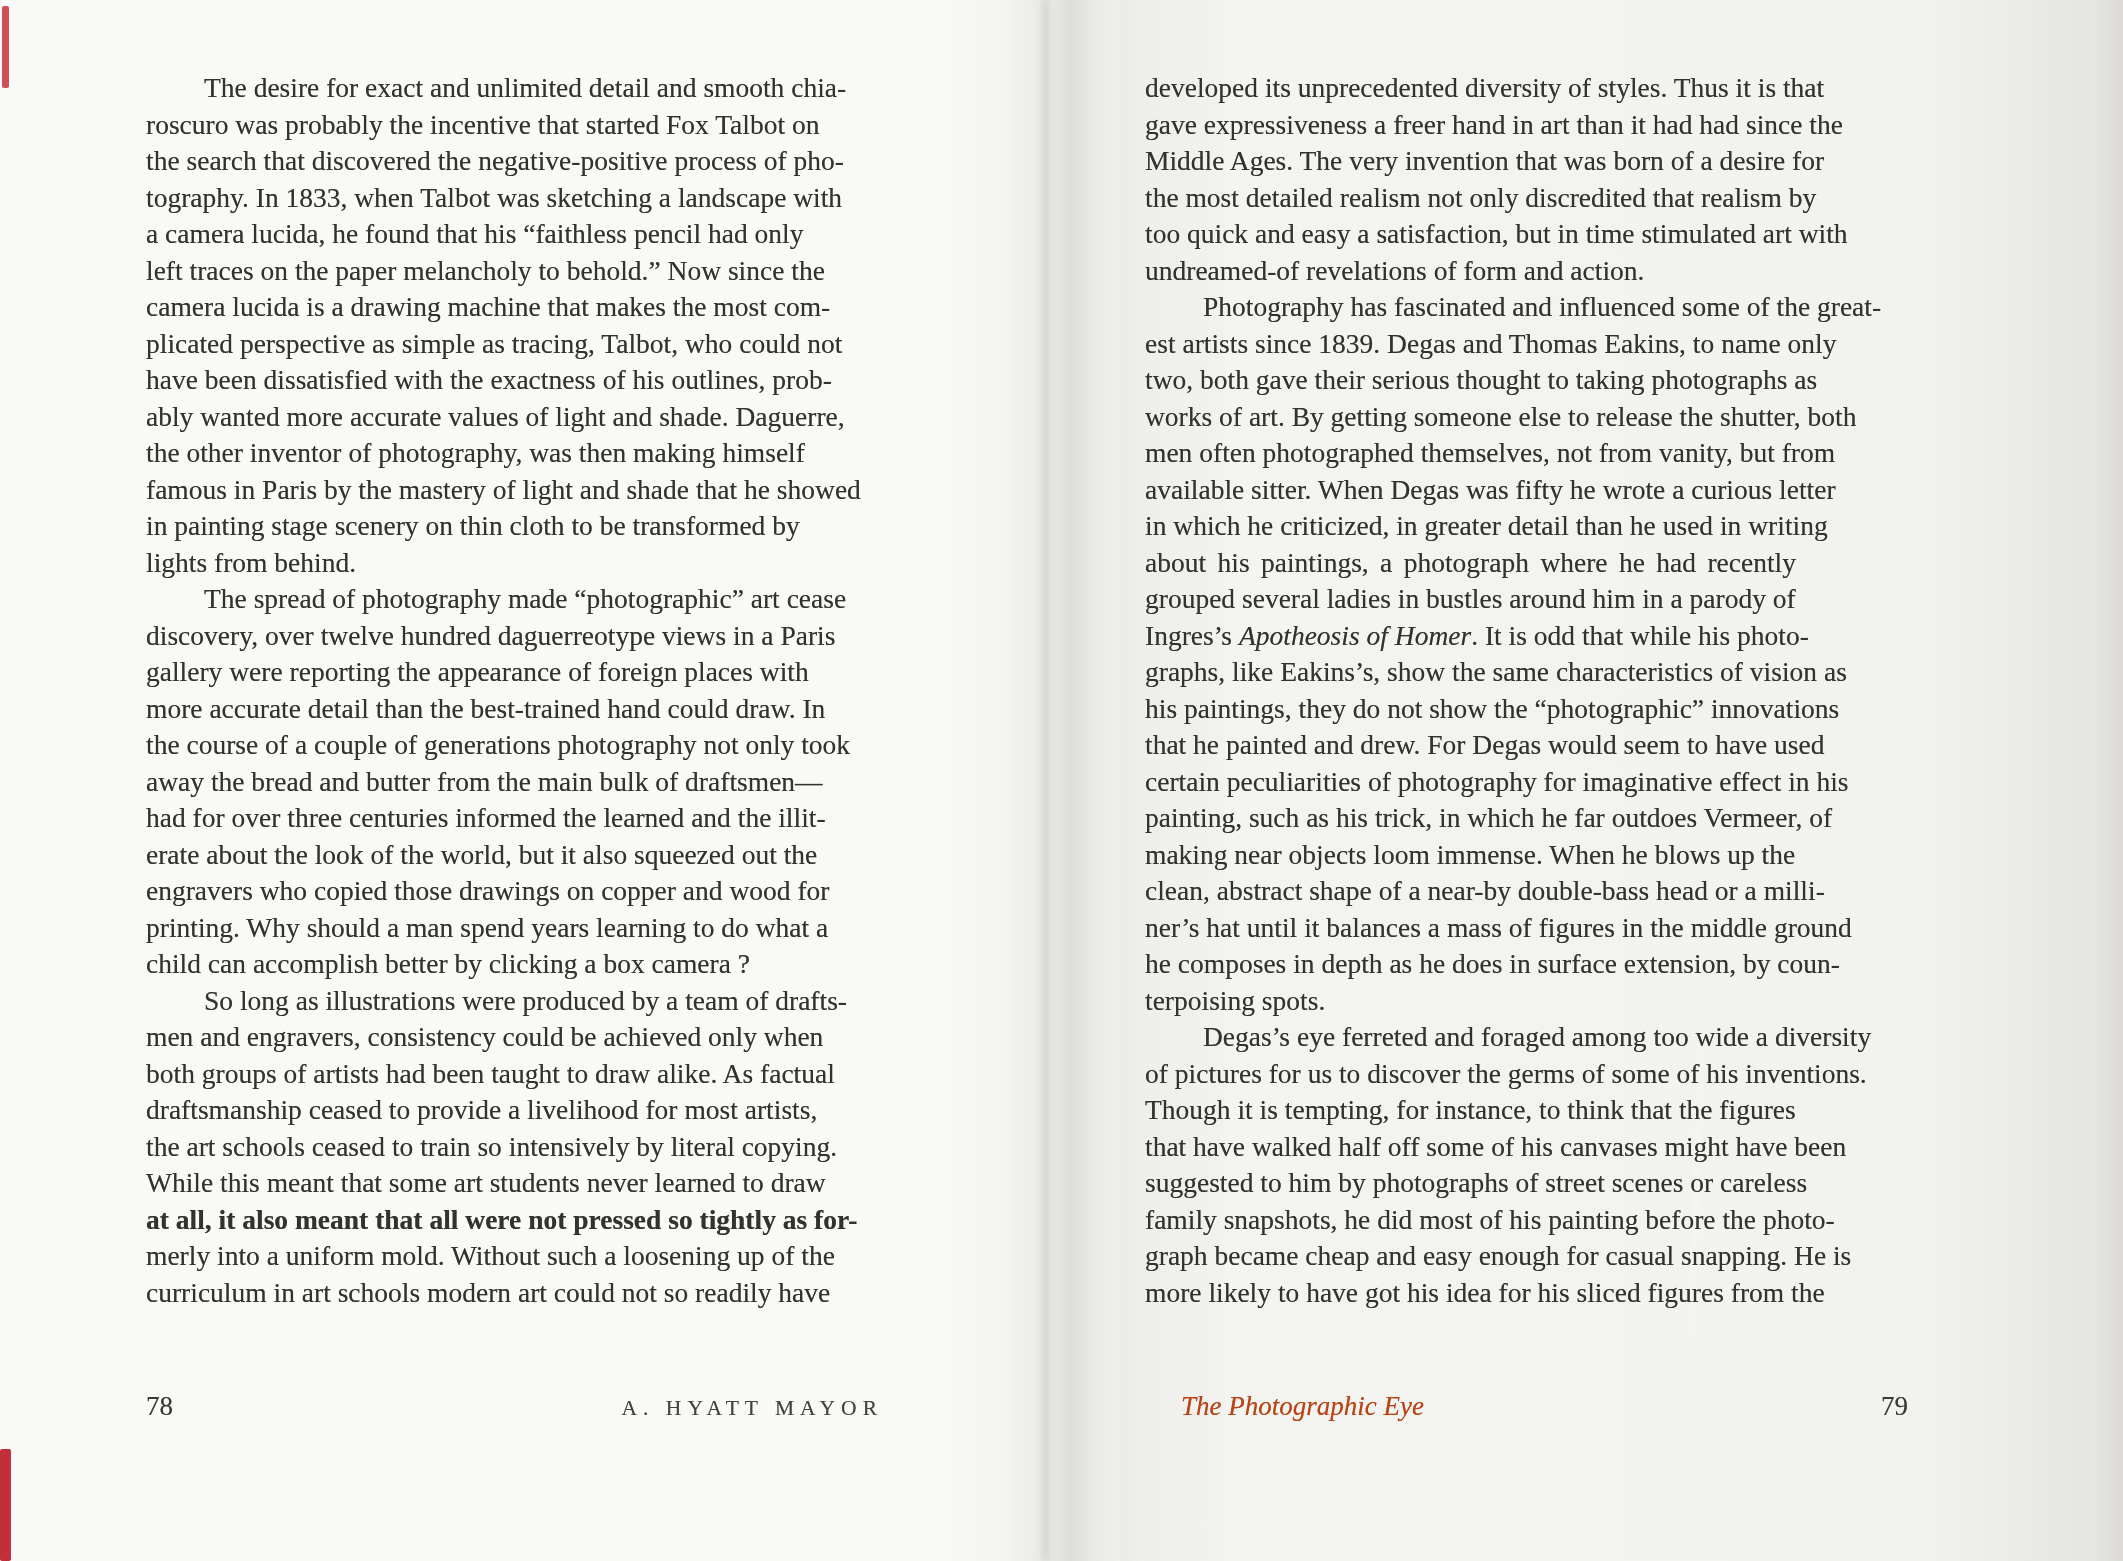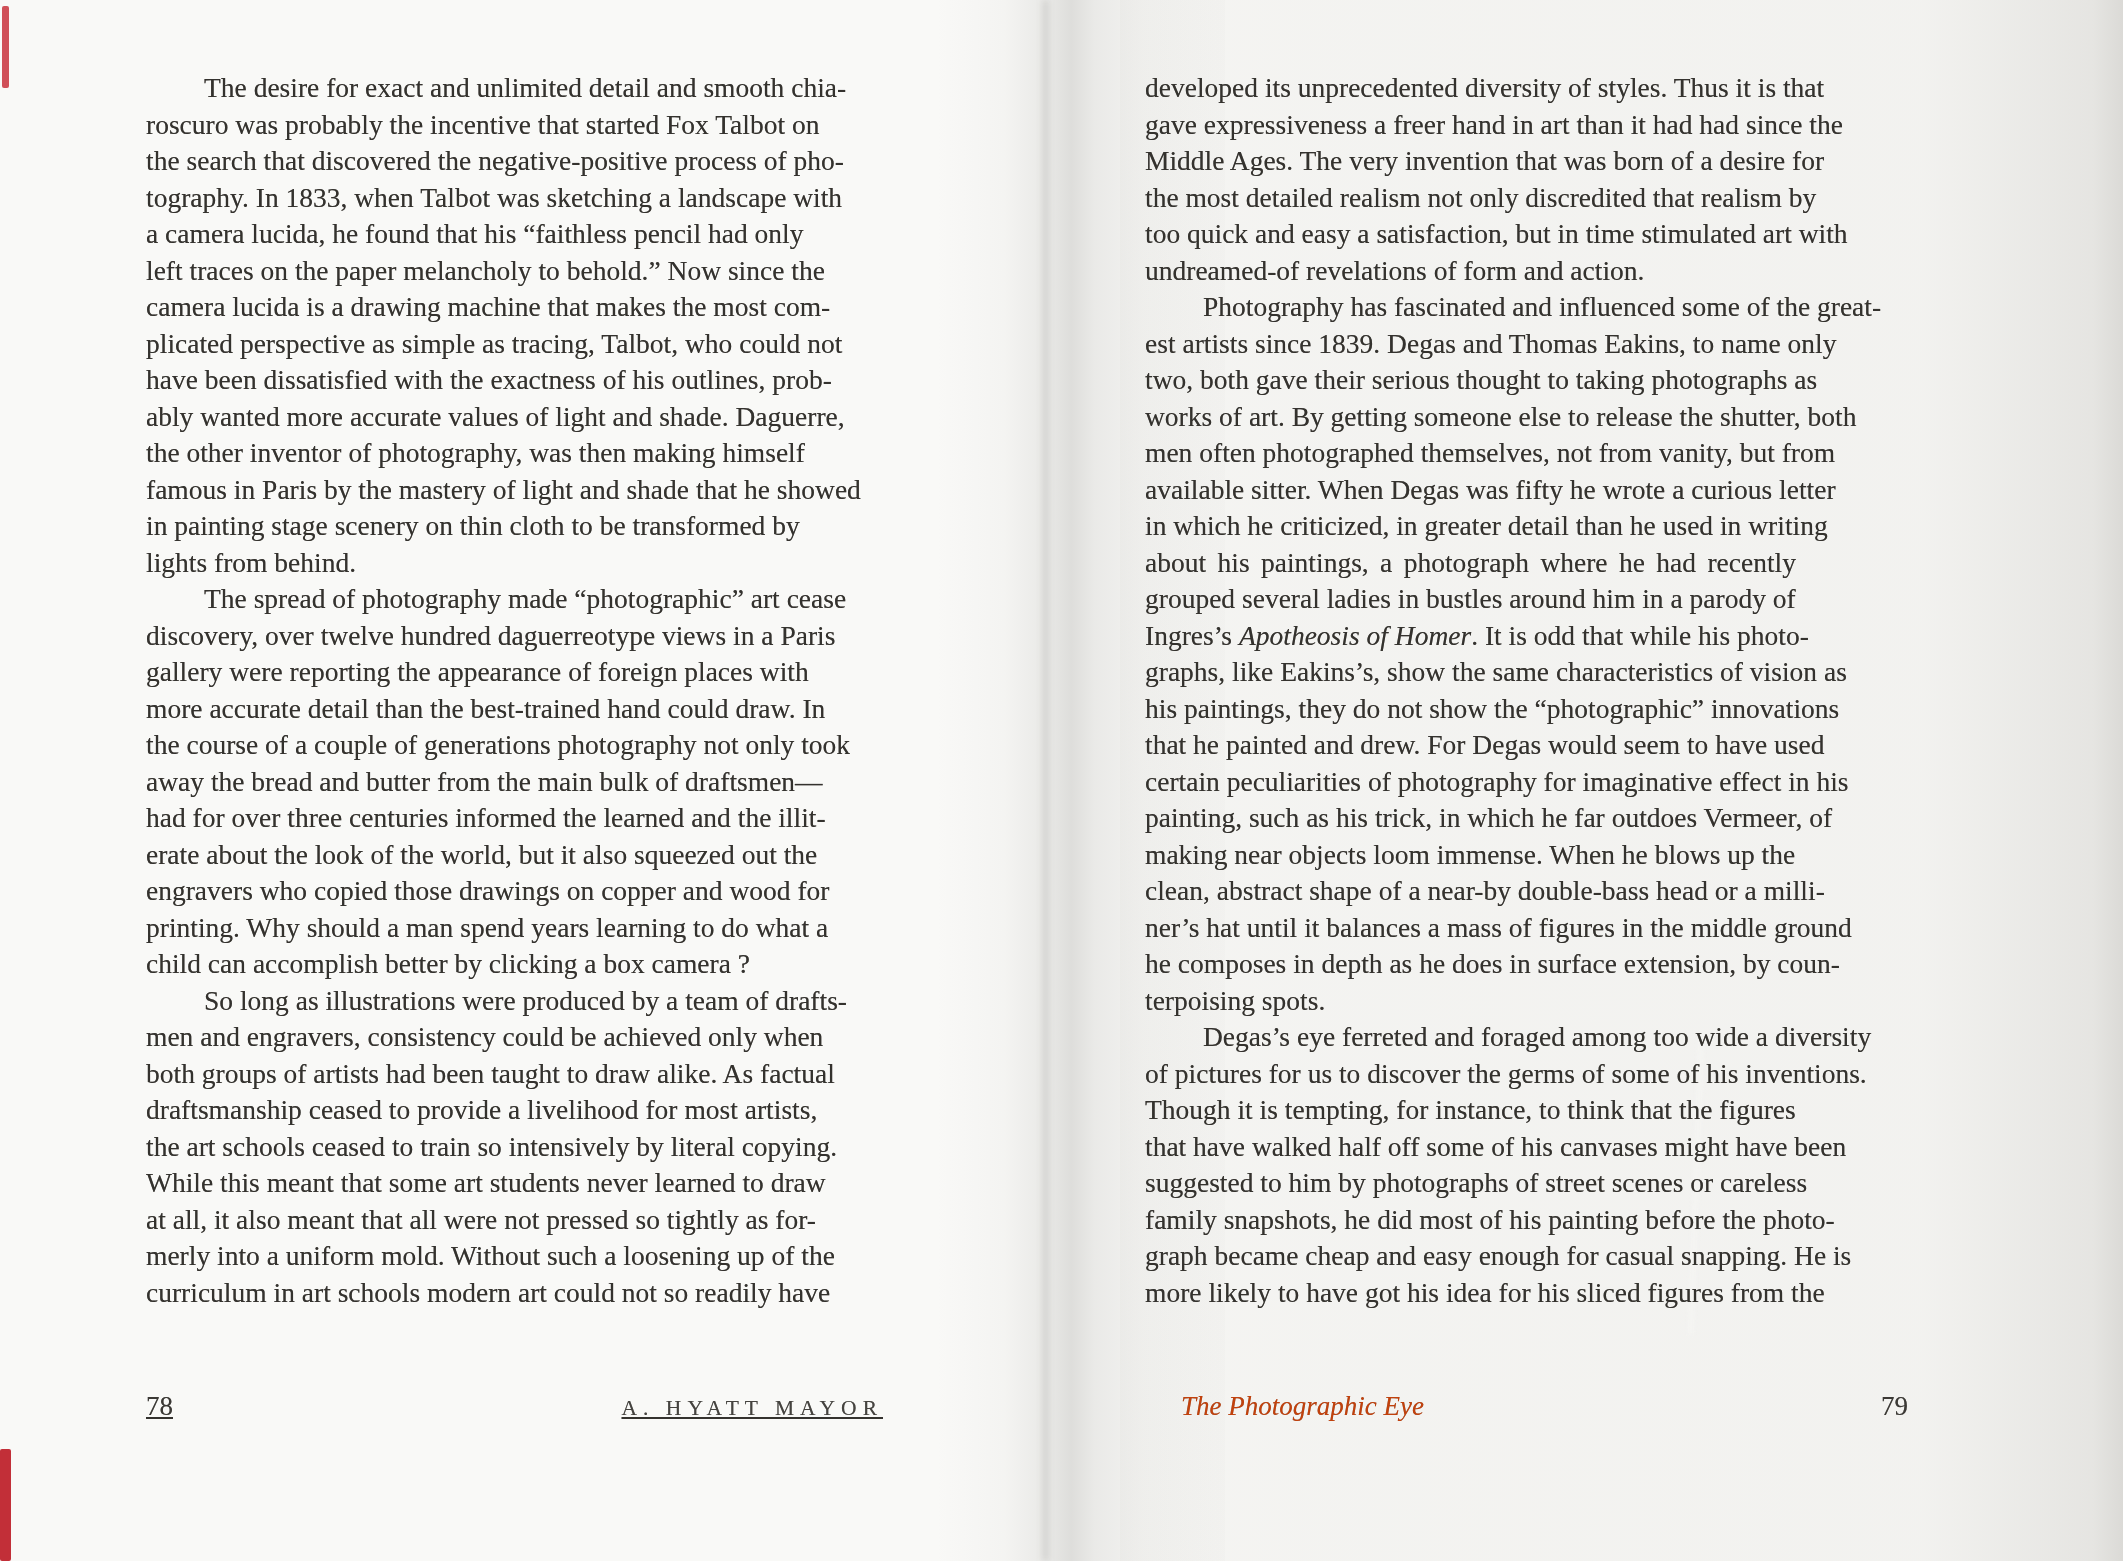--- a/index.html
+++ b/index.html
@@ -31,21 +31,21 @@
   .para{margin:0;}
   .line{
     display:block;line-height:36.5px;height:36.5px;
     font-size:27.5px;white-space:nowrap;
     text-shadow:0 0 0.5px rgba(52,50,46,0.55);
   }
   .para.indent .line.first{margin-left:58px;}
   .ltxt{display:inline;}
 
   .footer{position:absolute;top:1391px;display:flex;justify-content:space-between;align-items:baseline;}
-  #left-footer{left:146px;width:737px;text-decoration:underline;}
+  #left-footer{left:146px;width:737px;}
   #right-footer{left:1181px;width:727px;}
   .folio{font-size:27px;color:#3b3935;text-shadow:0 0 0.5px rgba(52,50,46,0.5);}
   .running-author{
     font-size:21.5px;letter-spacing:6px;color:#45433f;
     text-shadow:0 0 0.5px rgba(60,58,54,0.5);
   }
   .running-title{font-style:italic;font-size:27px;color:#c2410c;
     text-shadow:0 0 0.5px rgba(60,58,54,0.5);}
 </style>
 </head>
@@ -88,21 +88,21 @@
       <div class="line" style="word-spacing: 0px;"><span class="ltxt">printing. Why should a man spend years learning to do what a</span></div>
       <div class="line natural"><span class="ltxt">child can accomplish better by clicking a box camera ?</span></div>
     </div>
     <div class="para indent">
       <div class="line first" style="word-spacing: 0px;"><span class="ltxt">So long as illustrations were produced by a team of drafts-</span></div>
       <div class="line" style="word-spacing: 0px;"><span class="ltxt">men and engravers, consistency could be achieved only when</span></div>
       <div class="line" style="word-spacing: 0px;"><span class="ltxt">both groups of artists had been taught to draw alike. As factual</span></div>
       <div class="line" style="word-spacing: 0px;"><span class="ltxt">draftsmanship ceased to provide a livelihood for most artists,</span></div>
       <div class="line" style="word-spacing: 0px;"><span class="ltxt">the art schools ceased to train so intensively by literal copying.</span></div>
       <div class="line" style="word-spacing: 0px;"><span class="ltxt">While this meant that some art students never learned to draw</span></div>
-      <div class="line" style="word-spacing: 0px;"><span class="ltxt">at all, it also meant that all were not pressed so tightly as for-</span></div>
+      <div class="line" style="word-spacing: 0px; font-weight: bold;"><span class="ltxt">at all, it also meant that all were not pressed so tightly as for-</span></div>
       <div class="line" style="word-spacing: 0px;"><span class="ltxt">merly into a uniform mold. Without such a loosening up of the</span></div>
       <div class="line" style="word-spacing: 0px;"><span class="ltxt">curriculum in art schools modern art could not so readily have</span></div>
     </div>
   </div>
 
 <div class="column" id="right-col">
     <div class="para">
       <div class="line first" style="word-spacing: 0px;"><span class="ltxt">developed its unprecedented diversity of styles. Thus it is that</span></div>
       <div class="line" style="word-spacing: 0px;"><span class="ltxt">gave expressiveness a freer hand in art than it had had since the</span></div>
       <div class="line" style="word-spacing: 0px;"><span class="ltxt">Middle Ages. The very invention that was born of a desire for</span></div>

